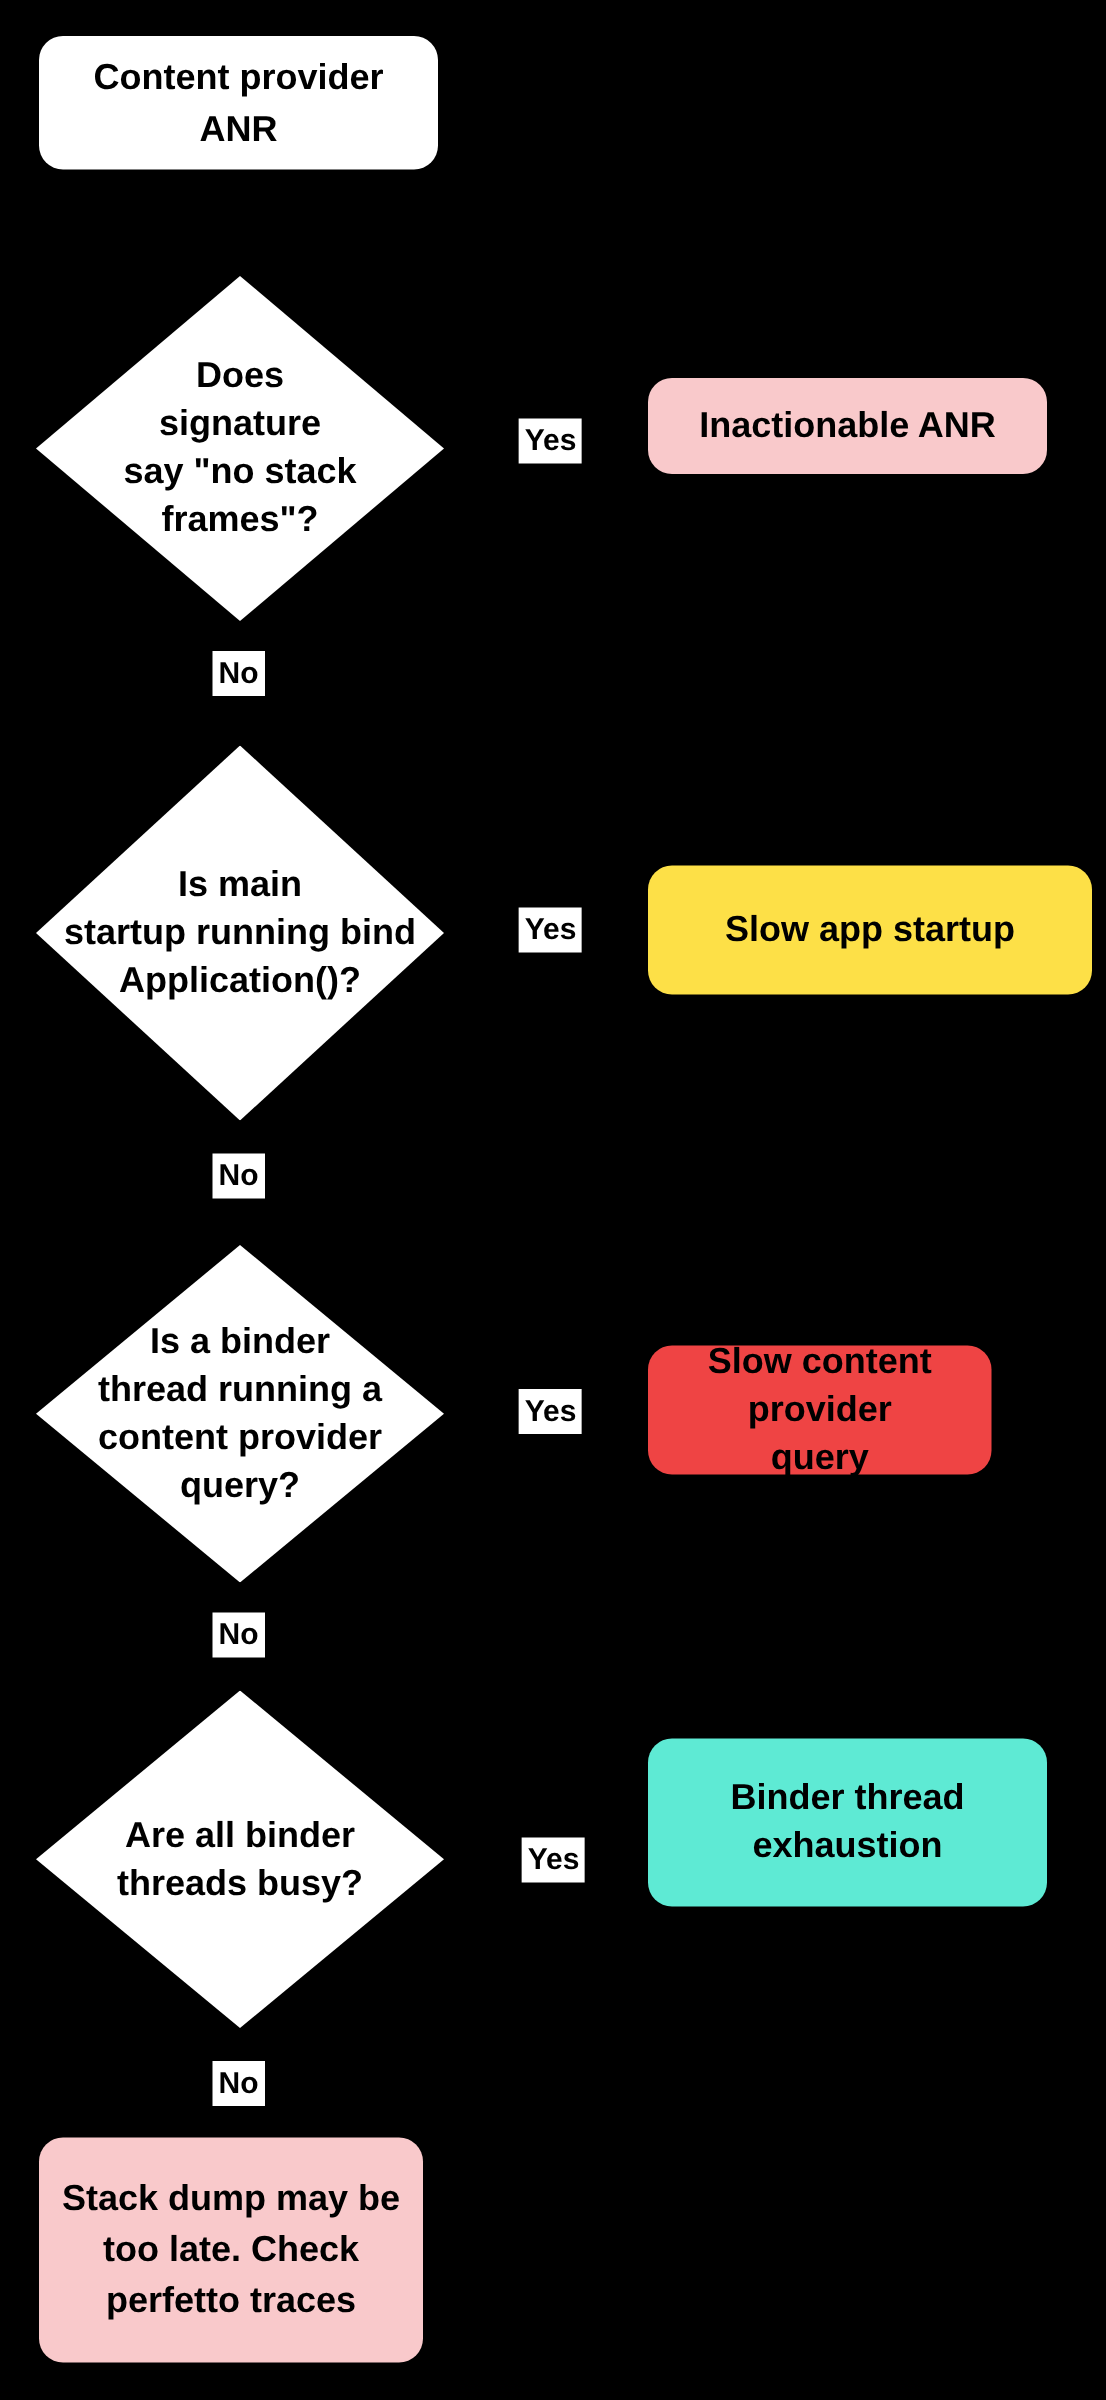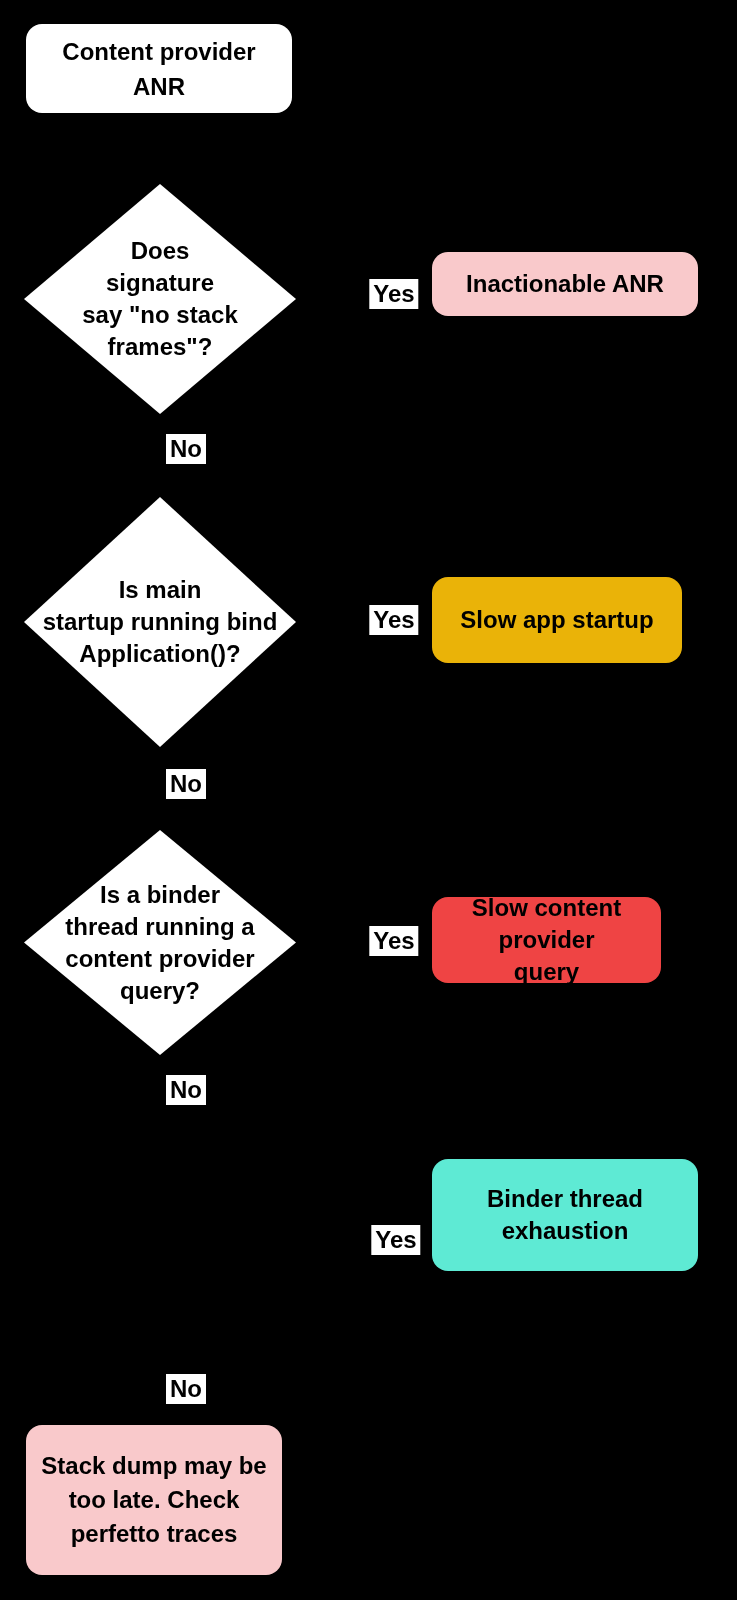--- a/index.html
+++ b/index.html
@@ -41,26 +41,25 @@
     align-items: center;
     justify-content: center;
     text-align: center;
     white-space: pre-line;
     font-size: 24px;
     line-height: 32px;
   }
   .tag {
     position: absolute;
     transform: translate(-50%, -50%);
-    font-size: 24px;
+    font-size: 20px;
     line-height: 30px;
     padding: 0 4px;
     background: #fff;
     white-space: nowrap;
-    margin-left: 27px;
   }
 </style>
 </head>
 <body>
 
 <div class="canvas">
 
   <div class="node start" style="left: 26px; top: 24px; width: 266px; height: 89px; background-color: rgb(255, 255, 255);">Content provider
 ANR</div>
 
@@ -75,35 +74,40 @@
   <div class="node outcome" style="left: 432px; top: 252px; width: 266px; height: 64px; background-color: rgb(249, 201, 203);">Inactionable ANR</div>
   <div class="tag" style="left: 159px; top: 449px; background-color: rgb(255, 255, 255);">No</div>
 
   <div class="diamond" style="left:24px; top:497px; width:272px; height:250px;">
     <div class="shape" style="background-color: rgb(255, 255, 255);"></div>
     <div class="q">Is main
 startup running bind
 Application()?</div>
   </div>
   <div class="tag" style="left: 367px; top: 620px; background-color: rgb(255, 255, 255);">Yes</div>
-  <div class="node outcome" style="left: 432px; top: 577px; width: 250px; height: 86px; background-color: #eab308;">Slow app startup</div>
+  <div class="node outcome" style="left: 432px; top: 577px; width: 296px; height: 86px; background-color: #fde047;">Slow app startup</div>
   <div class="tag" style="left: 159px; top: 784px; background-color: rgb(255, 255, 255);">No</div>
 
   <div class="diamond" style="left:24px; top:830px; width:272px; height:225px;">
     <div class="shape" style="background-color: rgb(255, 255, 255);"></div>
     <div class="q">Is a binder
 thread running a
 content provider
 query?</div>
   </div>
   <div class="tag" style="left: 367px; top: 941px; background-color: rgb(255, 255, 255);">Yes</div>
   <div class="node outcome" style="left: 432px; top: 897px; width: 229px; height: 86px; background-color: #ef4444;">Slow content provider
 query</div>
   <div class="tag" style="left: 159px; top: 1090px; background-color: rgb(255, 255, 255);">No</div>
 
+  <div class="diamond" style="left:24px; top:1127px; width:272px; height:225px;">
+    <div class="shape" style="background-color: rgb(255, 255, 255);"></div>
+    <div class="q">Are all binder
+threads busy?</div>
+  </div>
   <div class="tag" style="left: 369px; top: 1240px; background-color: rgb(255, 255, 255);">Yes</div>
   <div class="node outcome" style="left: 432px; top: 1159px; width: 266px; height: 112px; background-color: #5eead4;">Binder thread
 exhaustion</div>
   <div class="tag" style="left: 159px; top: 1389px; background-color: rgb(255, 255, 255);">No</div>
 
   <div class="node" style="left: 26px; top: 1425px; width: 256px; height: 150px; line-height: 34px; background-color: rgb(249, 201, 203);">Stack dump may be
 too late. Check
 perfetto traces</div>
 
 </div>

